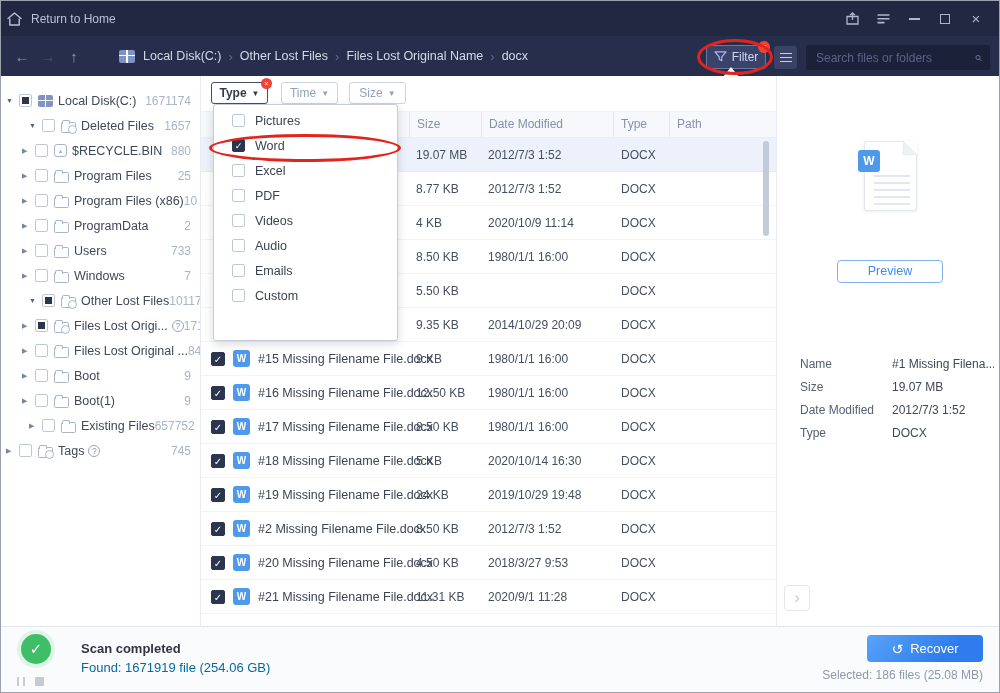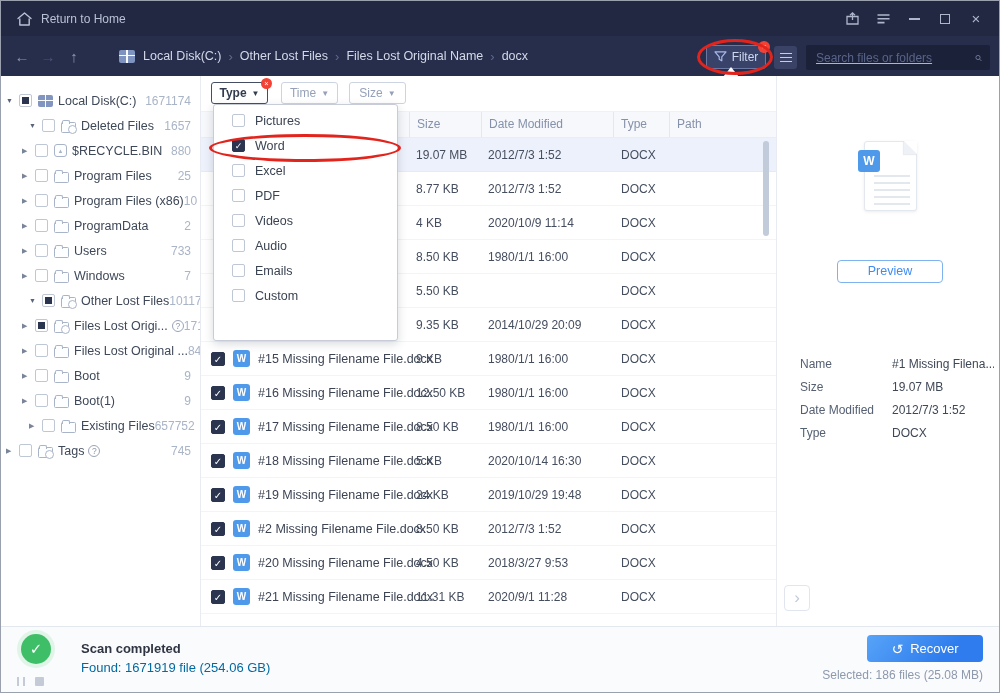--- a/index.html
+++ b/index.html
@@ -1,21 +1,21 @@
 <!DOCTYPE html>
 <html style="--accent: #3f8cf3; --titlebar: #222842; --toolbar: #272e4c; --badge-red: #f34235; --annotation-red: #e2241c; --green: #3fbe68; --checkbox-navy: #2b3550; --word-blue: #4f99ea;"><head>
 <meta charset="utf-8">
 <style>
   * { margin:0; padding:0; box-sizing:border-box; }
   body { font-family:"Liberation Sans","DejaVu Sans",sans-serif; background:#dfe2e8; }
   .window { position:relative; width:1000px; height:693px; background:#fff; border:1px solid #9aa0ad; overflow:hidden; }
 
   
   .titlebar { position:absolute; left:0; top:0; width:100%; height:35px; background:var(--titlebar,#222842); display:flex; align-items:center; }
-  .home-area { display:flex; align-items:center; gap:8px; padding-left:15px; cursor:pointer; }
+  .home-area { display:flex; align-items:center; gap:8px; padding-left:5px; cursor:pointer; }
   .home-label { color:#b9c1d6; font-size:12px; }
   .win-icons { margin-left:auto; display:flex; align-items:center; gap:9px; padding-right:12px; }
   .wicon { width:22px; height:22px; display:flex; align-items:center; justify-content:center; color:#aeb6cc; }
   .min-shape { width:11px; height:2px; background:#aeb6cc; display:block; }
   .max-shape { width:10px; height:10px; border:1.5px solid #aeb6cc; display:block; }
   .close-x { font-size:15px; line-height:1; color:#aeb6cc; }
 
   
   .toolbar { position:absolute; left:0; top:35px; width:100%; height:40px; background:var(--toolbar,#272e4c); display:flex; align-items:center; }
   .nav-arrow { font-size:15px; color:#8d96b0; width:26px; text-align:center; cursor:pointer; }
@@ -30,21 +30,21 @@
   .crumb-sep { color:#5f6a8c; font-size:13px; }
 
   .filter-btn { position:absolute; left:705px; top:9px; width:60px; height:24px; background:#39436a; border:1px solid #6a77a3; border-radius:3px;
     display:flex; align-items:center; justify-content:center; gap:5px; color:#cfd7ee; font-size:12px; cursor:pointer; }
   .filter-badge { position:absolute; right:-5px; top:-5px; width:12px; height:12px; border-radius:50%; background:var(--badge-red,#f34235);
     color:#fff; font-size:8px; line-height:12px; text-align:center; }
   .view-btn { position:absolute; left:773px; top:10px; width:23px; height:23px; background:#3a4365; border-radius:3px;
     display:flex; flex-direction:column; justify-content:center; align-items:center; gap:2.5px; cursor:pointer; }
   .view-btn i { display:block; width:12px; height:1.6px; background:#c5cde4; }
   .searchbox { position:absolute; left:805px; top:9px; width:184px; height:25px; background:#1b2138; border-radius:2px; display:flex; align-items:center; }
-  .searchbox input { flex:1; background:transparent; border:none; outline:none; color:#aeb6cc; font-size:12px; padding:0 4px 0 10px; font-family:inherit;text-decoration:underline; }
+  .searchbox input { flex:1; background:transparent; border:none; outline:none; color:#aeb6cc; font-size:12px; padding:0 4px 0 10px; font-family:inherit; }
   .searchbox input::placeholder { color:#596488; }
   .search-ic { margin-right:8px; }
 
   .filter-caret { position:absolute; left:722px; top:66px; width:0; height:0; z-index:20;
     border-left:8px solid transparent; border-right:8px solid transparent; border-bottom:10px solid #fff; }
 
   
   .main { position:absolute; left:0; top:75px; width:100%; height:550px; background:#fff; }
 
   

